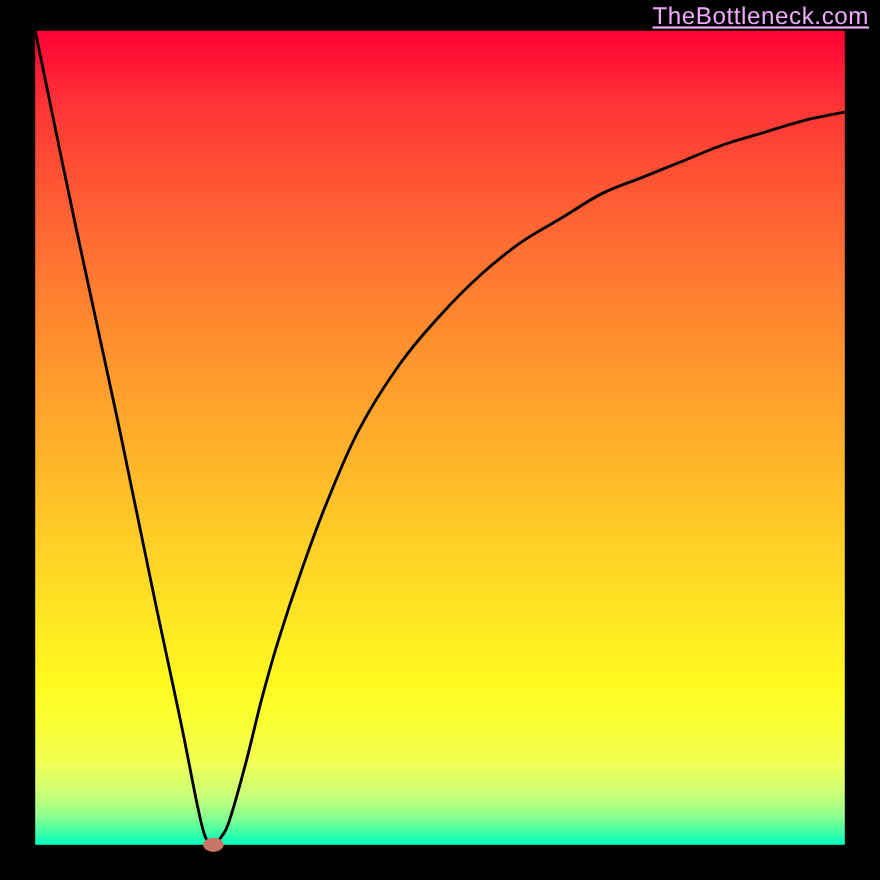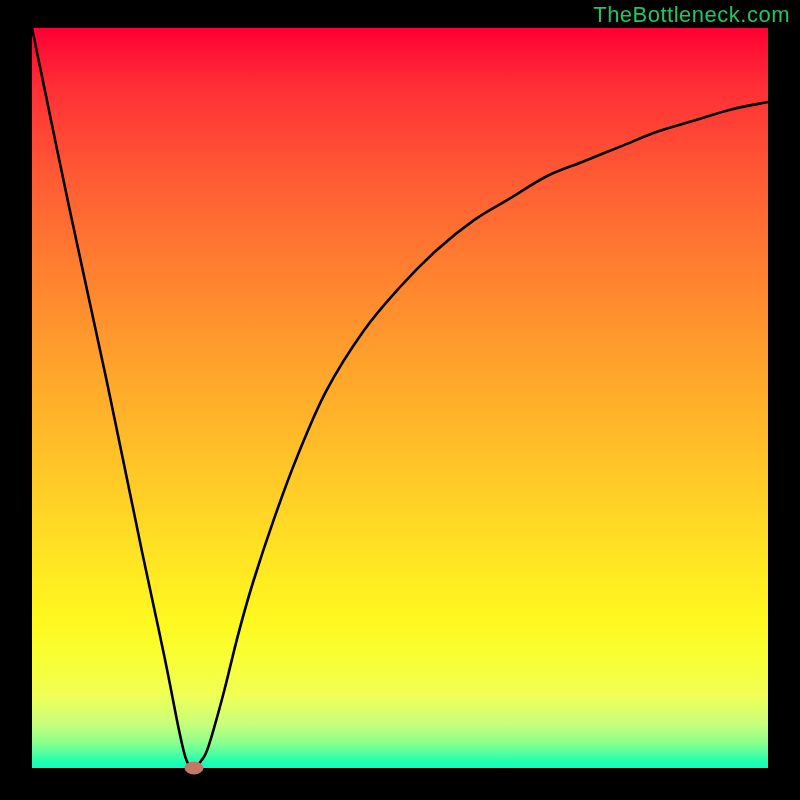--- a/index.html
+++ b/index.html
@@ -13,25 +13,26 @@
   .frame {
     position: relative;
     width: 800px;
     height: 800px;
     background: #000;
   }
   .watermark {
     position: absolute;
     top: 2px;
     right: 10px;
-    color: #22c55e;
+    color: #f0abfc;
     font-size: 22px;
     font-weight: 500;
     letter-spacing: 0.5px;
     z-index: 10;
+    text-decoration: underline;
   }
   .plot-area {
     position: absolute;
     left: 32px;
     top: 28px;
     width: 736px;
     height: 740px;
     
     background: linear-gradient(to bottom,
       #ff0034 0%,

